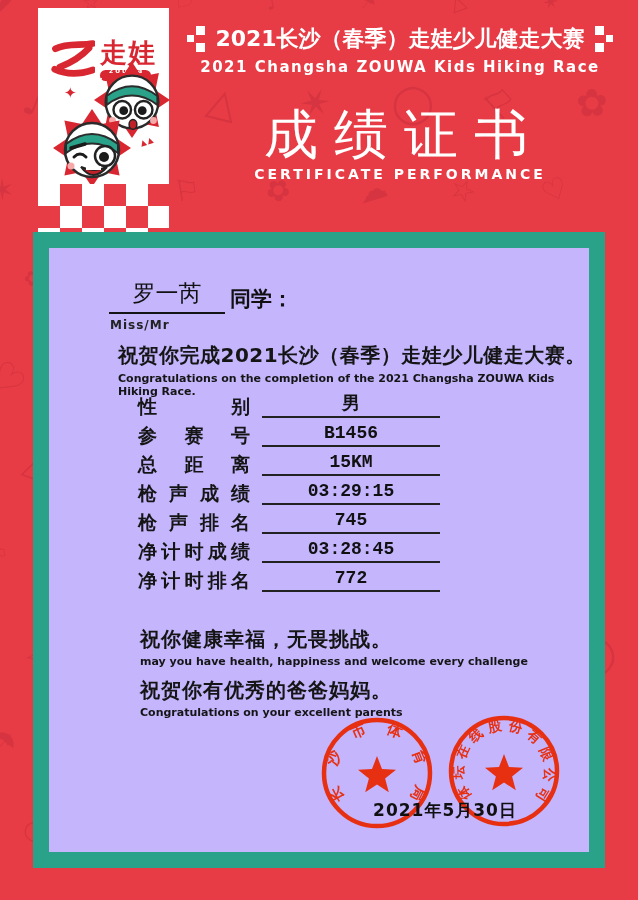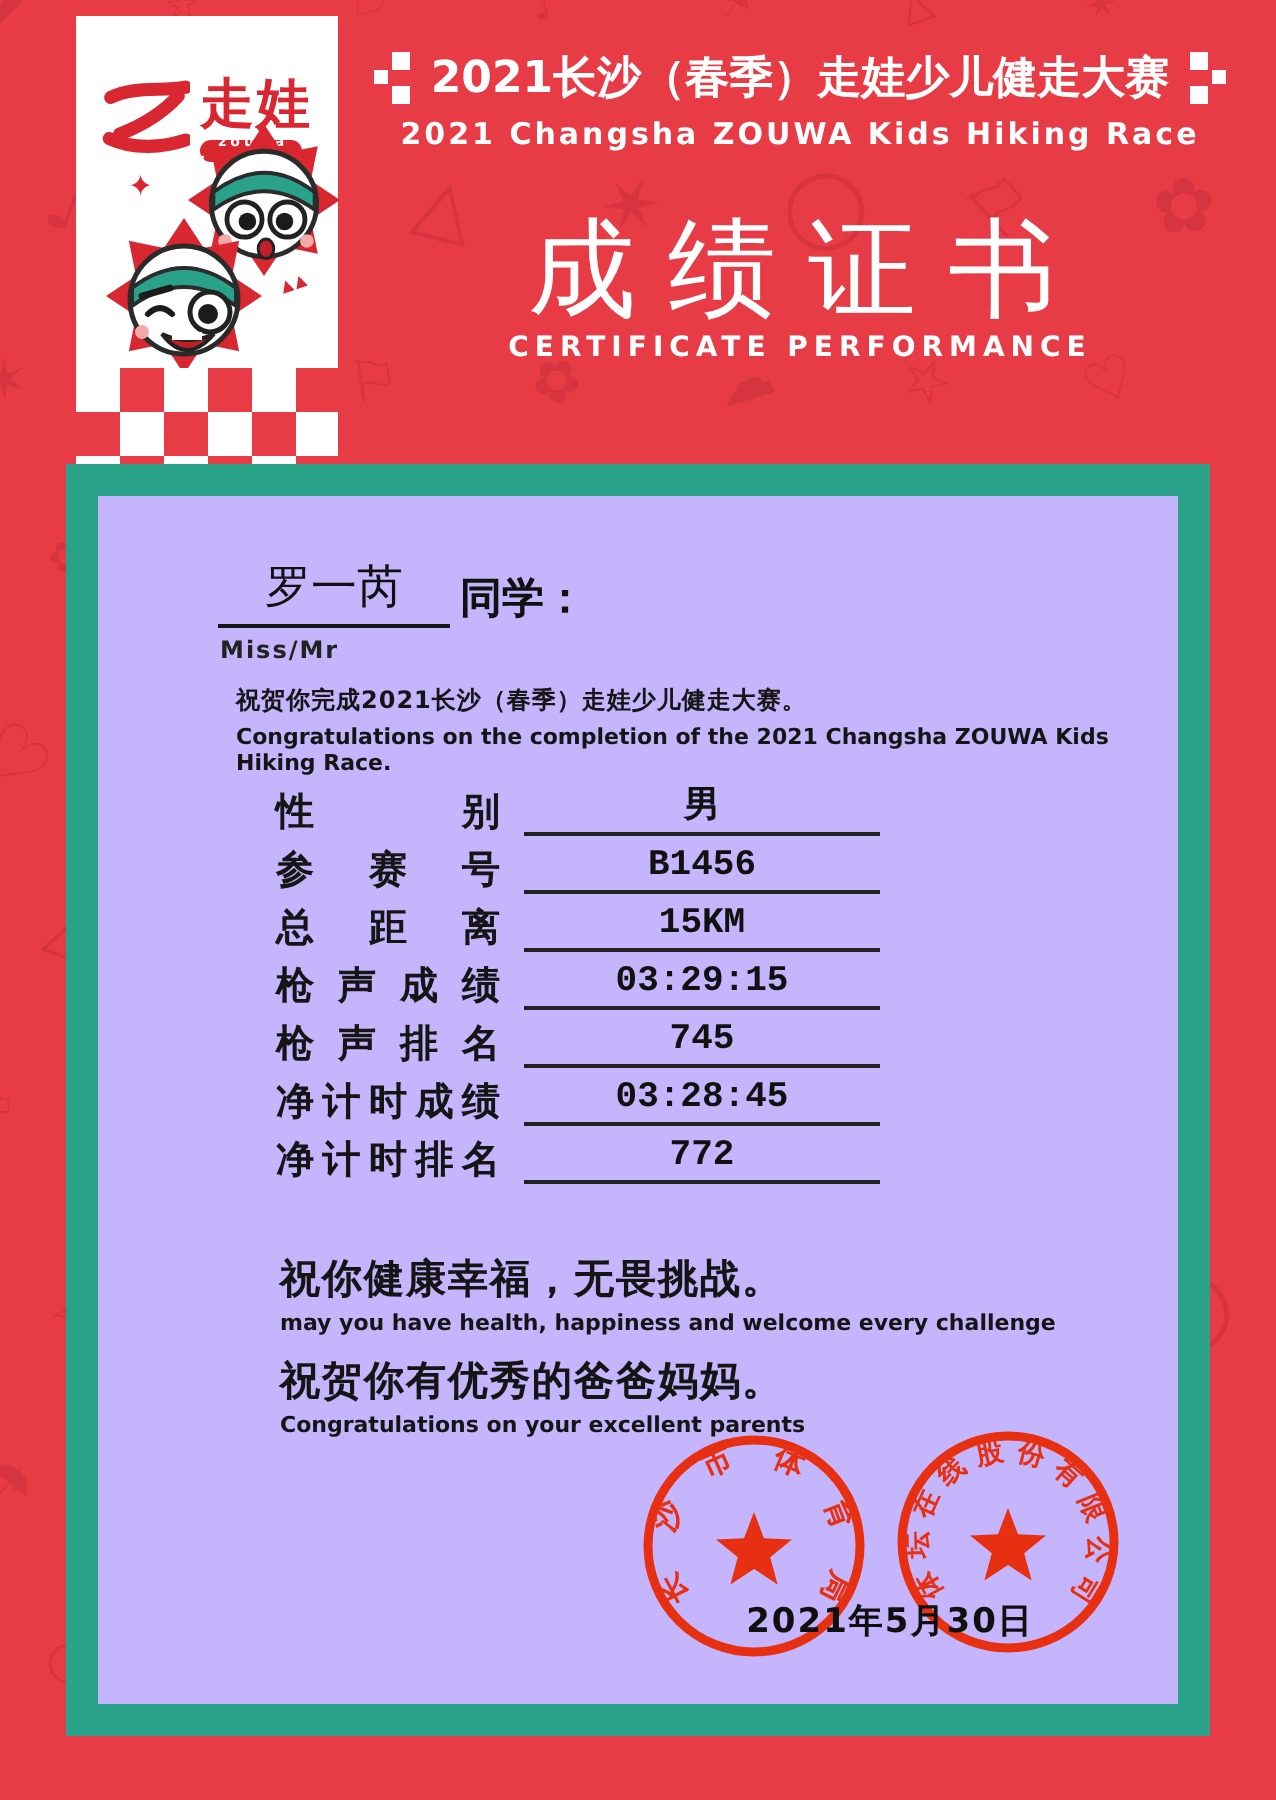--- a/index.html
+++ b/index.html
@@ -38,21 +38,21 @@
 
   
   .panel{position:absolute;left:33px;top:232px;width:540px;height:604px;border:16px solid #2aa189;
          background:#c4b5fd;z-index:2;}
   .name-row{position:absolute;left:60px;top:30px;display:flex;align-items:flex-end;}
   .name-underline{min-width:108px;text-align:center;border-bottom:2px solid #151515;
                   font-family:"DejaVu Serif","Liberation Serif",serif;font-size:23px;padding:0 4px 3px;color:#111;}
   .salutation{font-size:21px;font-weight:bold;color:#111;margin-left:5px;padding-bottom:1px;}
   .miss-mr{position:absolute;left:61px;top:70px;font-size:12px;font-weight:bold;letter-spacing:1px;color:#222;}
   .congrats{position:absolute;left:69px;top:94px;color:#151515;}
-  .congrats-cn{font-size:12px;font-weight:bold;letter-spacing:0.5px;}
+  .congrats-cn{font-size:20px;font-weight:bold;letter-spacing:0.5px;}
   .congrats-en{font-size:11px;font-weight:bold;margin-top:3px;}
   .fields{position:absolute;left:89px;top:141px;}
   .field-row{display:flex;align-items:flex-end;height:29px;}
   .field-label{width:112px;display:flex;justify-content:space-between;font-size:19px;font-weight:bold;
                color:#151515;line-height:1.15;}
   .field-value{width:178px;margin-left:12px;border-bottom:2px solid #222;text-align:center;
                font-family:"Liberation Mono","DejaVu Sans Mono",monospace;font-size:18px;font-weight:bold;
                color:#111;padding-bottom:1px;line-height:1.15;}
   .wishes{position:absolute;left:91px;top:378px;color:#151515;}
   .wish-cn{font-size:20px;font-weight:bold;letter-spacing:1px;}

